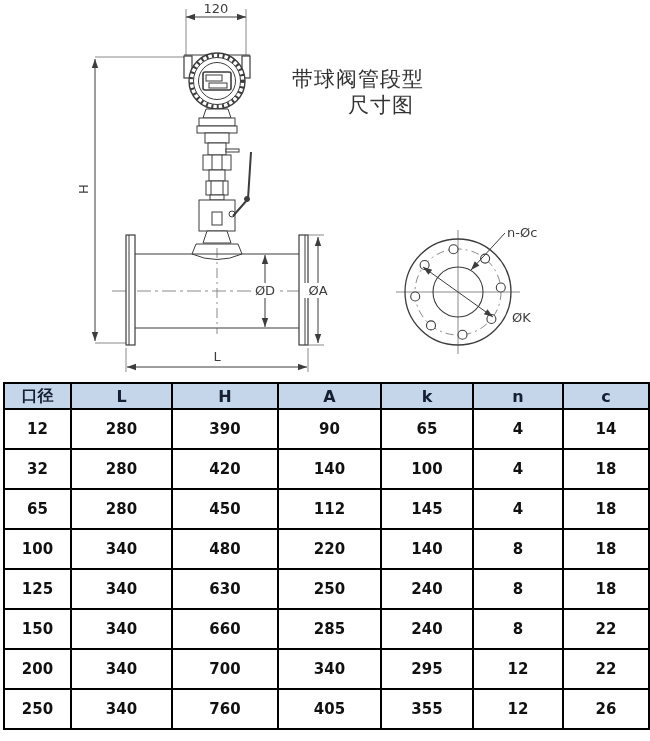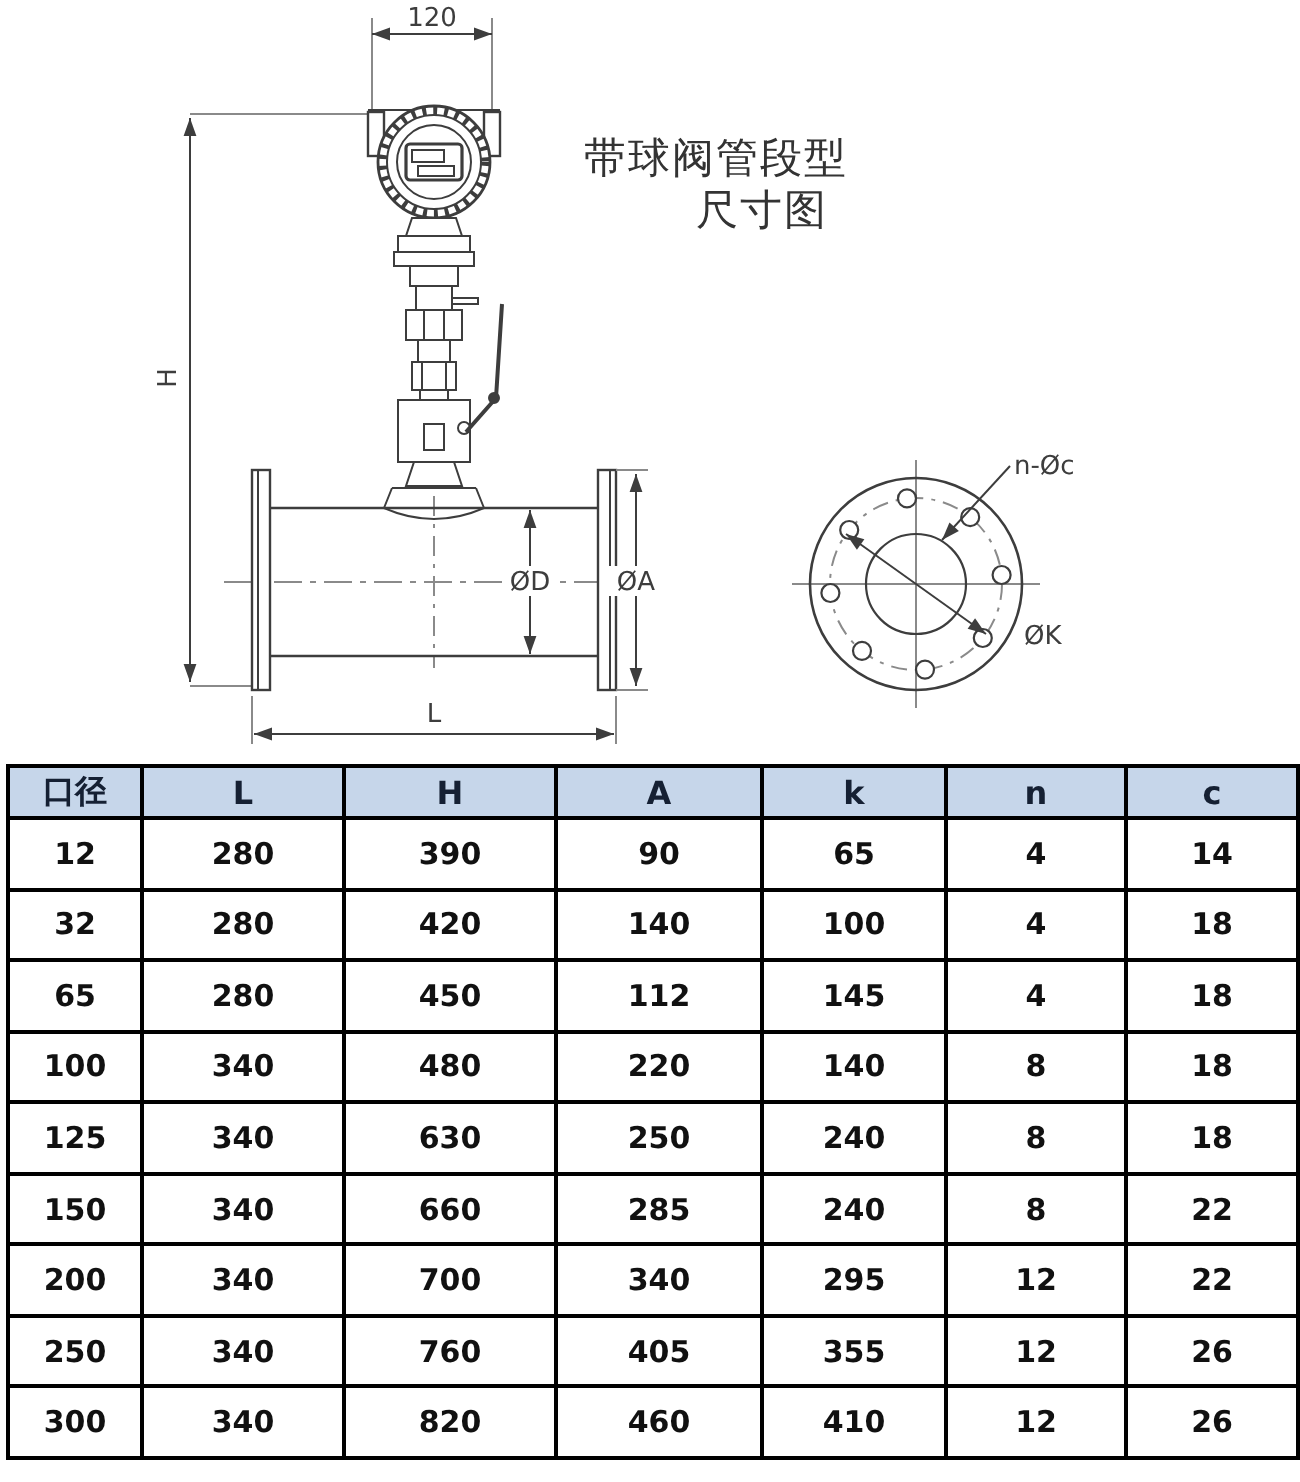--- a/index.html
+++ b/index.html
@@ -254,25 +254,16 @@
         </tr>
         <tr>
           <td>250</td>
           <td>340</td>
           <td>760</td>
           <td>405</td>
           <td>355</td>
           <td>12</td>
           <td>26</td>
         </tr>
-        <tr>
-          <td>300</td>
-          <td>340</td>
-          <td>820</td>
-          <td>460</td>
-          <td>410</td>
-          <td>12</td>
-          <td>26</td>
-        </tr>
       </tbody>
   </table>
 
 </div>
 
 </body></html>

